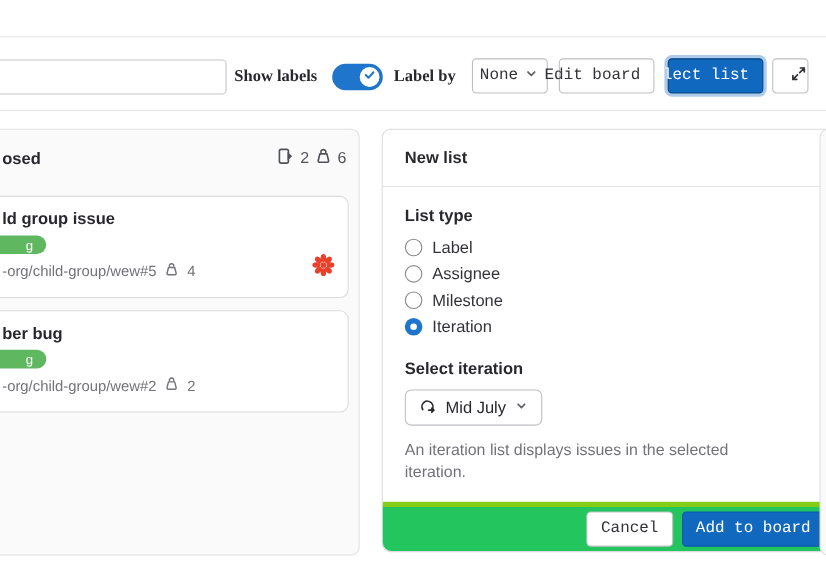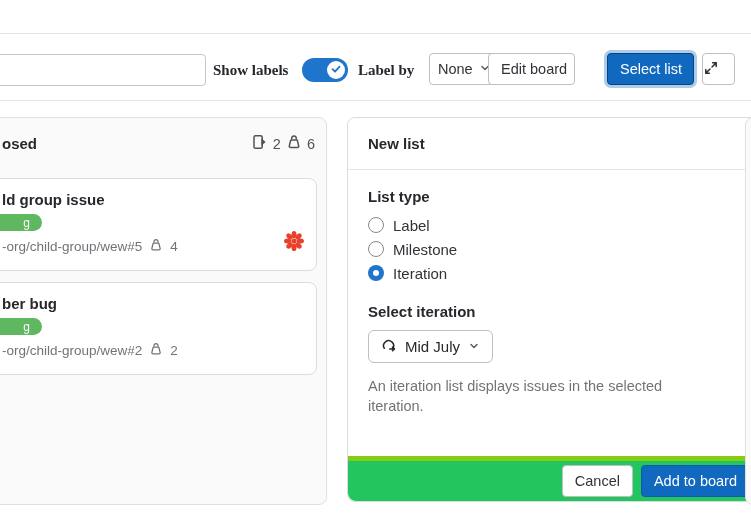--- a/index.html
+++ b/index.html
@@ -10,25 +10,25 @@
 
   
   .search{position:absolute;left:-30px;top:54px;width:236px;height:32px;border:1px solid #c6c6ca;
     border-radius:4px;box-sizing:border-box;padding:0 10px;font-family:inherit;font-size:14px;outline:none;}
   .lbl{position:absolute;top:62px;font-size:15px;font-weight:600;color:#28272d;line-height:16px;white-space:nowrap;font-family:Liberation Serif, serif;}
   .show-labels{left:213px}.group-by{left:358px}
   .toggle{position:absolute;left:302px;top:58px;width:46px;height:24px;border-radius:12px;background:#1f75cb;cursor:pointer;}
   .knob{position:absolute;right:3px;top:3px;width:18px;height:18px;border-radius:50%;background:#fff;
     display:flex;align-items:center;justify-content:center;}
   .btn{height:32px;box-sizing:border-box;border:1px solid #bfbfc3;background:#fff;border-radius:4px;
-    font-family:Liberation Sans, sans-serif;font-size:14.5px;color:#333238;display:inline-flex;align-items:center;
-    justify-content:flex-start;gap:6px;cursor:pointer;padding:0 12px;white-space:nowrap;}
+    font-family:Liberation Mono, monospace;font-size:14.5px;color:#333238;display:inline-flex;align-items:center;
+    justify-content:flex-end;gap:6px;cursor:pointer;padding:0 12px;white-space:nowrap;}
   .tb{position:absolute;top:53px;}
   .none-btn{left:429px;width:69px;padding:0 8px;}
-  .edit-btn{left:488px;width:87px;}
+  .edit-btn{left:508px;width:87px;}
   .create-btn{left:607px;width:87px;background:#1068bf;border-color:#05447e;color:#fff;
     box-shadow:0 0 0 3px #aecbe9;}
   .expand-btn{left:702px;width:33px;padding:0;}
 
   
   .column{position:absolute;left:-24px;top:117px;width:351px;height:388px;background:#fafafa;
     border:1px solid #e0e0e4;border-radius:8px;box-sizing:border-box;}
   .col-header{position:absolute;top:16px;left:25px;right:11px;display:flex;align-items:center;}
   .col-title{font-size:15px;font-weight:600;color:#28272d;}
   .col-counts{margin-left:auto;display:flex;align-items:center;gap:5px;color:#535158;font-size:14.5px;}
@@ -181,20 +181,24 @@
     <div class="panel-header">New list</div>
     <div class="panel-body">
       <div class="section-label">List type</div>
 
       <div class="radio-row">
         <span class="radio"></span>
         <span>Label</span>
       </div>
       <div class="radio-row">
         <span class="radio"></span>
+        <span>Assignee</span>
+      </div>
+      <div class="radio-row">
+        <span class="radio"></span>
         <span>Milestone</span>
       </div>
       <div class="radio-row">
         <span class="radio checked"></span>
         <span>Iteration</span>
       </div>
 
       <div class="section-label select-label">Select iteration</div>
       <button class="dropdown">
         <span>

